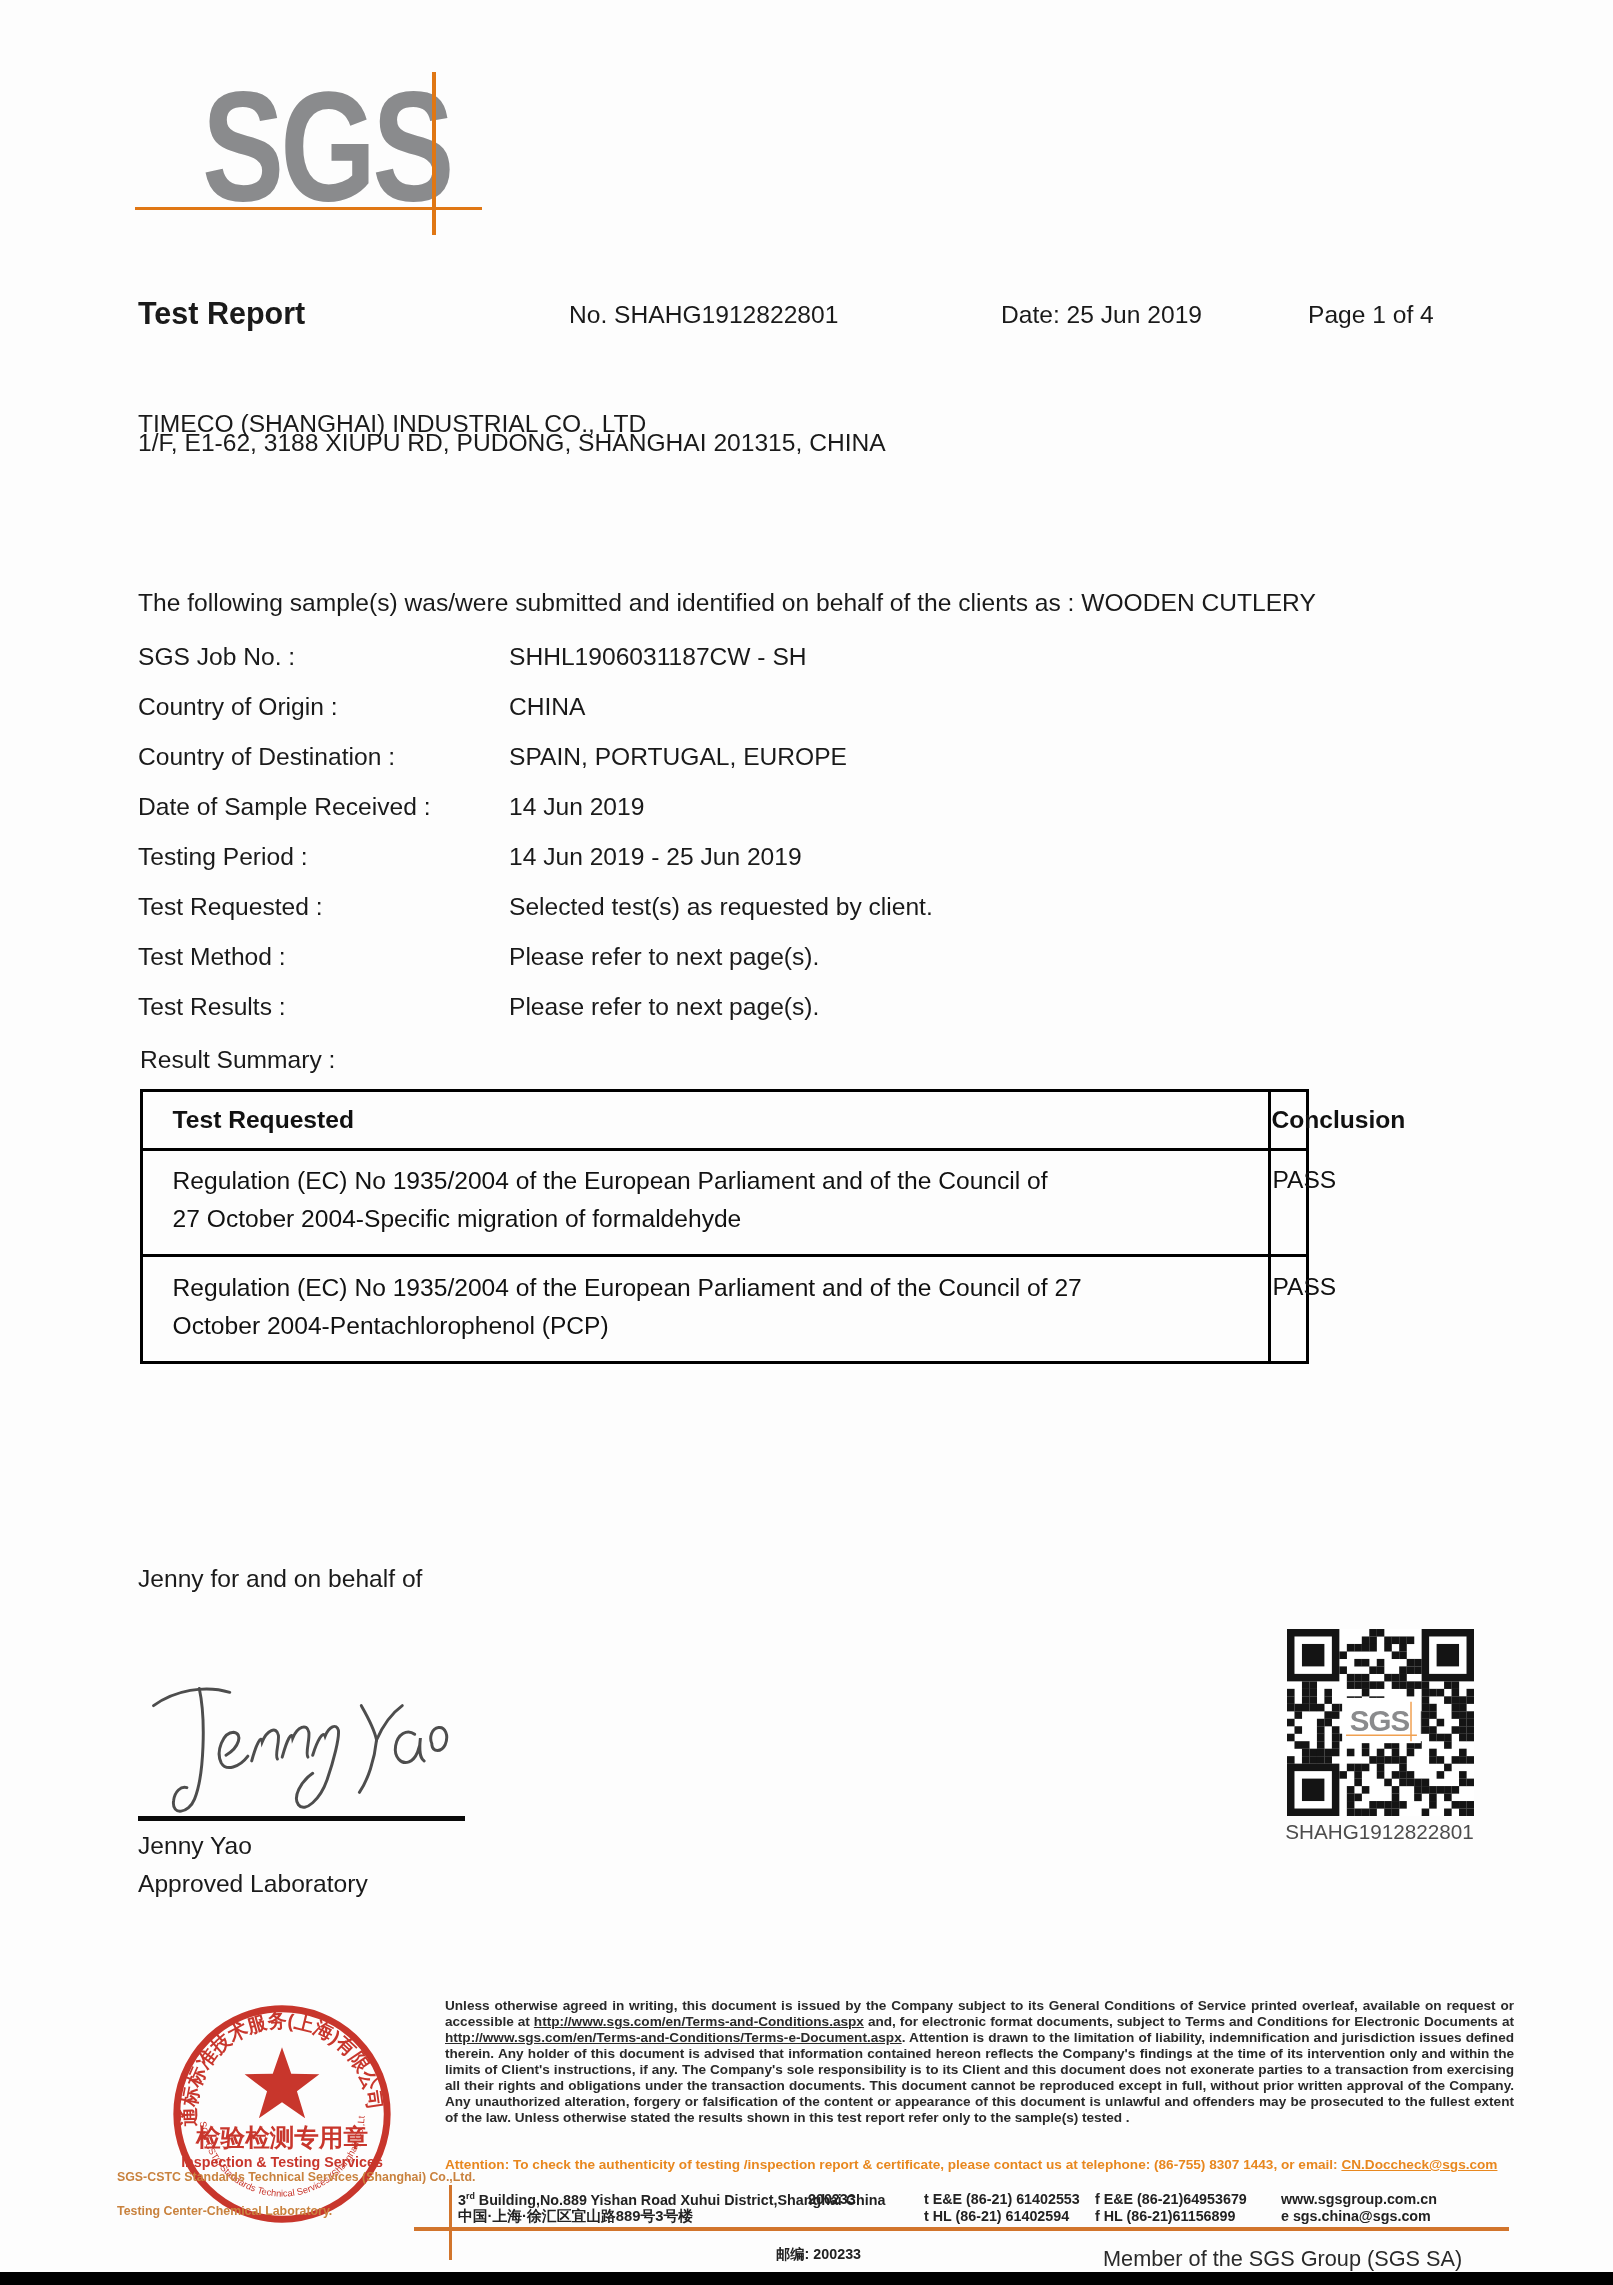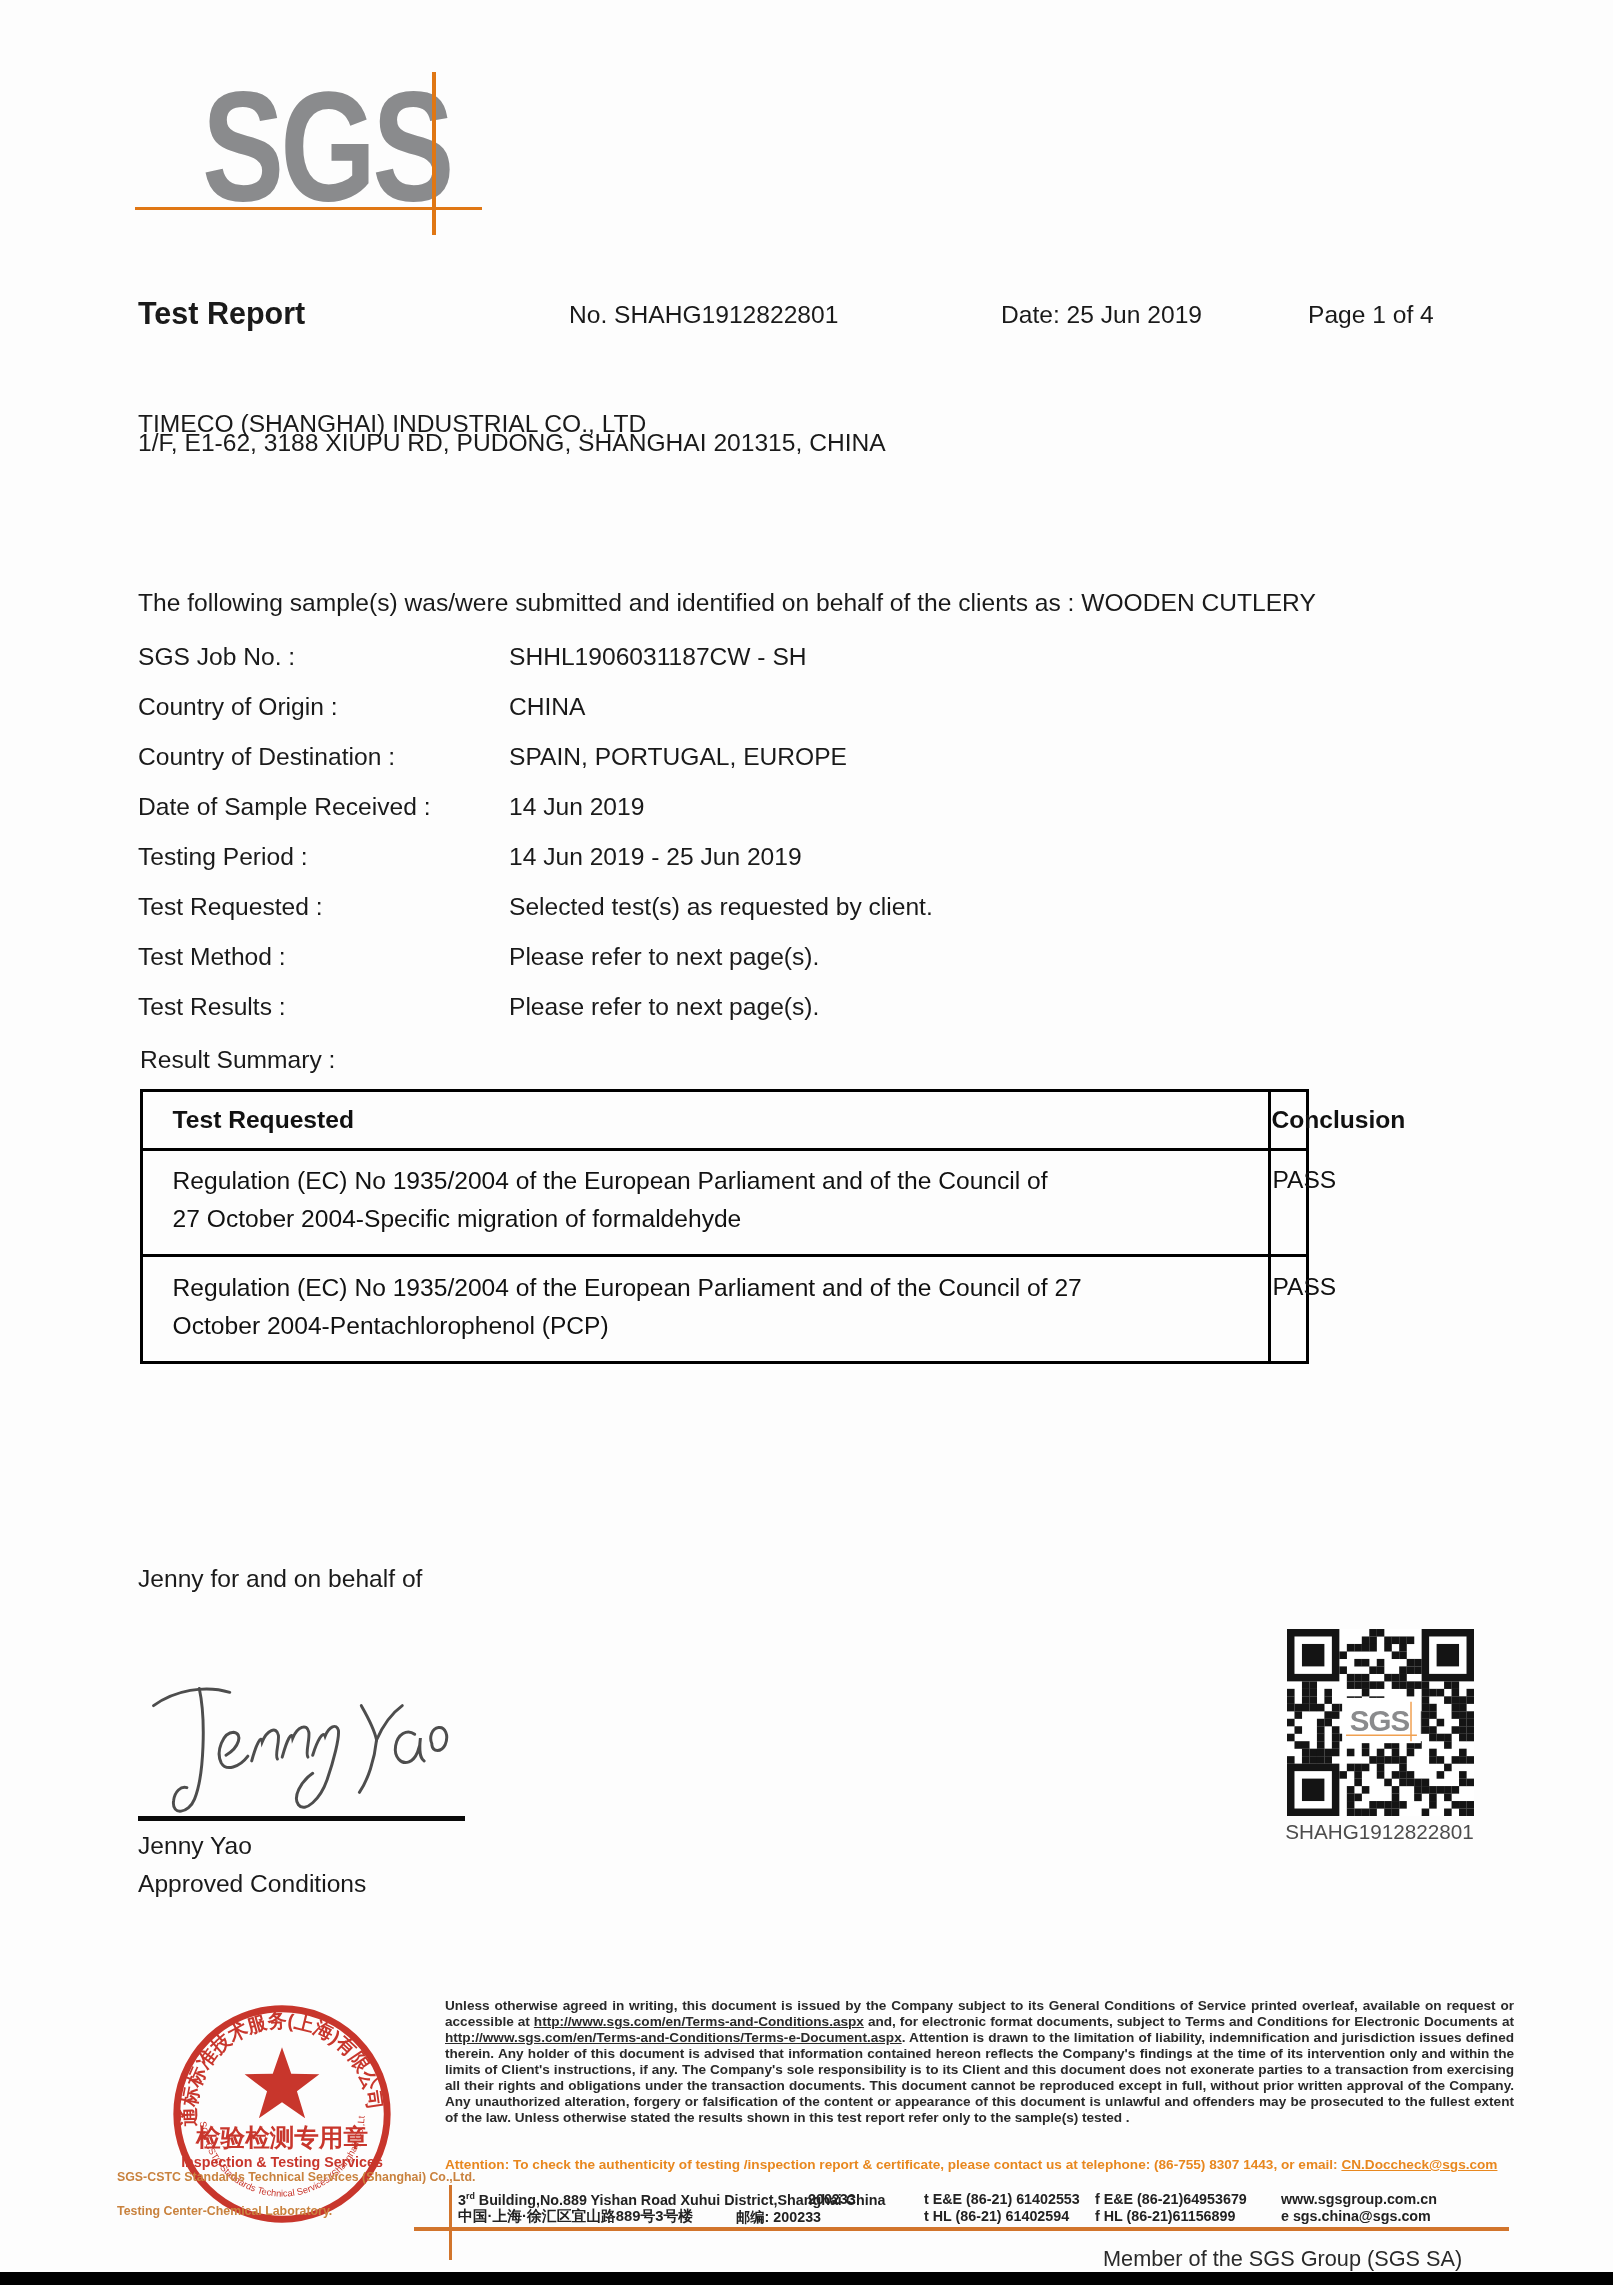--- a/index.html
+++ b/index.html
@@ -67,21 +67,21 @@
   .attention{
     left:445px;top:2157px;width:1069px;font-size:13.6px;font-weight:700;
     line-height:16.7px;color:#e8871e;
   }
   .attention .aurl{text-decoration:underline;}
   .contact{font-size:14.3px;font-weight:600;color:#222;white-space:nowrap;}
   .r1{top:2191px;}
   .r2{top:2208px;}
   .c-addr{left:458px;}
   .c-pc1{left:808px;text-align:right;}
-  .c-pc2{left:736px;}
+  .c-pc2{left:776px;margin-top:37px;}
   .c-tel{left:924px;}
   .c-fax{left:1095px;}
   .c-net{left:1281px;}
   .r2.c-addr{top:2207px;font-size:14.8px;}
   .foot-vline{left:449px;top:2185px;width:3px;height:75px;background:#d2752c;z-index:0;}
   .foot-hline{left:414px;top:2227px;width:1095px;height:3.9px;background:#d2752c;}
   .member{left:1103px;top:2246px;font-size:21.7px;color:#2a2a2a;}
   .bottom-bar{left:0;top:2272px;width:1614px;height:13.8px;background:#000;}
   sup{font-size:8.9px;}
 </style>
@@ -174,21 +174,21 @@
       <path d="M177,86 C182,70 188,60 190,66 C194,56 202,52 204,60 C205,68 199,92 192,112 C185,132 169,147 162,138 C156,130 164,114 177,105"></path>
       <path d="M228,34 C236,48 242,60 244,70 C251,54 260,42 271,34"></path>
       <path d="M244,70 C242,90 235,112 226,125"></path>
       <path d="M284,64 C276,58 266,64 264,76 C262,88 270,96 278,93 C286,90 290,77 290,68 C289,77 288,88 294,92"></path>
       <path d="M302,74 C299,67 302,58 309,57 C316,56 320,65 316,75 C312,83 303,83 302,75"></path>
     </g>
   </svg>
 
   <div class="abs sig-line"></div>
   <div class="abs sig-name">Jenny Yao</div>
-  <div class="abs sig-title">Approved Conditions</div>
+  <div class="abs sig-title">Approved Laboratory</div>
 
   <svg class="abs qr-svg" width="187" height="187" viewBox="0 0 190 190">
     <rect x="0" y="0" width="190" height="190" fill="#fff"></rect>
     <g id="qr-modules" fill="#141414">
         <rect x="83.6" y="0.0" width="7.7" height="7.7"></rect>
         <rect x="91.2" y="0.0" width="7.7" height="7.7"></rect>
         <rect x="76.0" y="7.6" width="7.7" height="7.7"></rect>
         <rect x="83.6" y="7.6" width="7.7" height="7.7"></rect>
         <rect x="98.8" y="7.6" width="7.7" height="7.7"></rect>
         <rect x="106.4" y="7.6" width="7.7" height="7.7"></rect>

